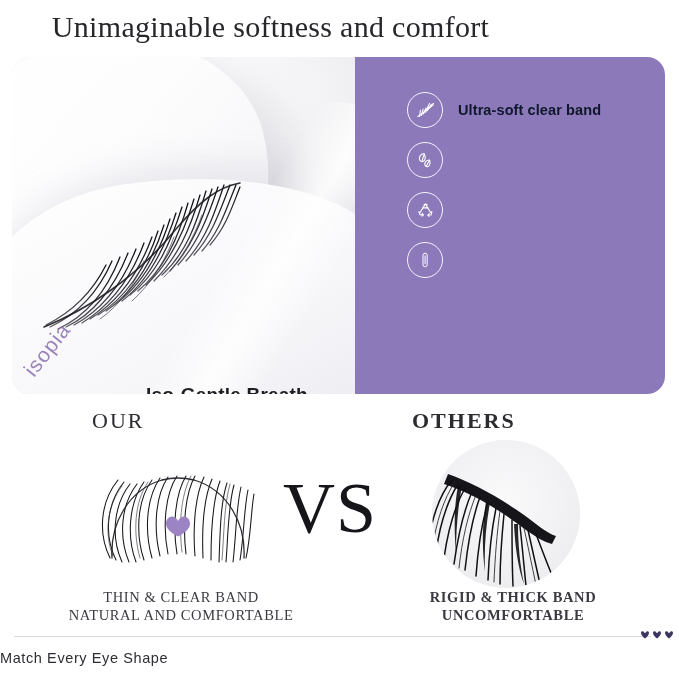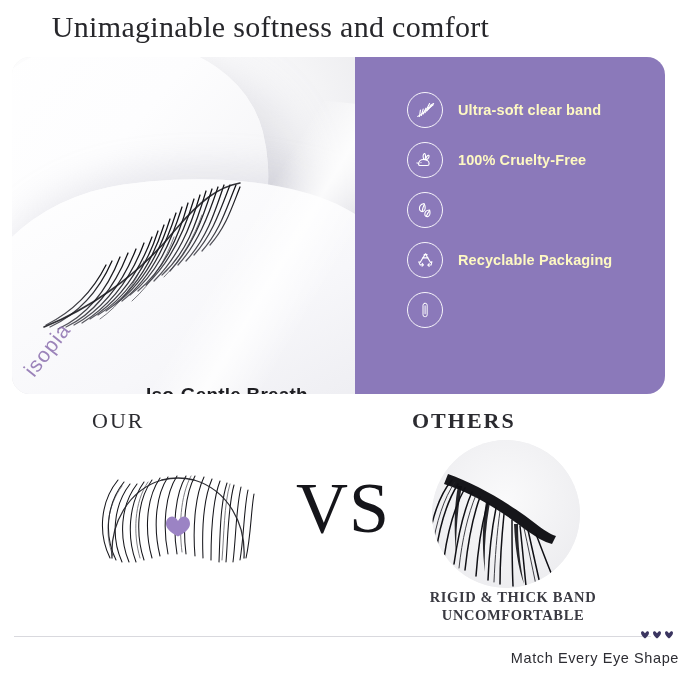--- a/index.html
+++ b/index.html
@@ -67,34 +67,34 @@
     background:#8b79ba;
   }
   .features{position:absolute;left:52px;top:32px;width:258px;}
   .feature{display:flex;align-items:center;margin-bottom:8px;height:42px;}
   .feat-icon{
     width:34px;height:34px;border-radius:50%;
     border:1.6px solid rgba(255,255,255,.92);
     display:flex;align-items:center;justify-content:center;flex:0 0 34px;
   }
   .feat-label{
-    margin-left:15px;color:#fef9c3;font-size:14.5px;font-weight:700;
+    margin-left:15px;color:#0f172a;font-size:14.5px;font-weight:700;
     line-height:17px;letter-spacing:.1px;
   }
 
   
   .cmp-title{
     position:absolute;font-family:"Liberation Serif", serif;
     font-size:22px;color:#2b2b30;letter-spacing:2px;text-align:left;
   }
   .cmp-our{left:92px;top:408px;width:170px;}
   .cmp-other{left:412px;top:408px;width:190px;font-weight:bold;}
 
   .vs{
-    position:absolute;left:270px;top:468px;width:120px;text-align:right;
+    position:absolute;left:270px;top:468px;width:120px;text-align:center;
     font-family:"Liberation Serif", serif;font-size:72px;color:#15151a;
     line-height:80px;letter-spacing:1px;
   }
 
   .our-art{position:absolute;left:88px;top:438px;width:180px;height:130px;}
   .other-circle{
     position:absolute;left:432px;top:440px;width:148px;height:148px;
     border-radius:50%;overflow:hidden;background:#f0f0f2;
   }
 
@@ -105,21 +105,21 @@
   }
   .cap-our{left:40px;top:588px;width:282px;}
   .cap-other{left:372px;top:588px;width:282px;font-weight:bold;}
 
   
   .divider{
     position:absolute;left:14px;top:636px;width:637px;height:1px;background:#d9d9de;
   }
   .hearts{position:absolute;left:640px;top:630px;width:36px;height:12px;}
   .footer-text{
-    position:absolute;left:0;top:650px;width:679px;text-align:right;
+    position:absolute;left:0;top:650px;width:679px;text-align:left;
     font-size:14.5px;color:#2d2d33;letter-spacing:.6px;
   }
 </style>
 </head>
 <body>
 
 <div class="page">
 
   <div class="headline">Unimaginable softness and comfort</div>
 
@@ -189,32 +189,20 @@
               <path d="M12 15 L16 9"></path>
                 <path d="M14 13 L18 8"></path>
                 <path d="M15.5 11 L20 7"></path>
               <path d="M16.8 9 L21 6.2"></path>
                 <path d="M17.6 7 L21.4 5"></path>
             </svg>
           </span>
           <span class="feat-label">Ultra-soft clear band</span>
         </div>
 
-        <div class="feature">
-          <span class="feat-icon">
-            <svg width="22" height="22" viewBox="0 0 24 24" fill="none" stroke="#fff" stroke-width="1.2" stroke-linecap="round" stroke-linejoin="round">
-              <path d="M5 17 C5 13.5 7.5 11.5 10.5 11.5 C14 11.5 16.5 13.5 16.5 16 C16.5 17.2 15.8 18 14.5 18 L7 18 C5.8 18 5 17.8 5 17 Z"></path>
-              <path d="M10.8 11.6 C10 9.5 9.6 6.5 10.8 5.2 C11.8 4.2 12.6 6 12.6 8 C12.6 9.6 12.2 10.9 11.8 11.6"></path>
-              <path d="M12.6 11.8 C13 9.8 14.2 7.2 15.6 6.8 C16.8 6.5 16.6 8.4 15.6 10 C14.9 11 13.9 11.7 13.4 12"></path>
-              <circle cx="7.6" cy="14.8" r=".7" fill="#fff" stroke="none"></circle>
-              <path d="M5 15.6 L3.2 15.2"></path>
-            </svg>
-          </span>
-          <span class="feat-label">100% Cruelty-Free</span>
-        </div>
 
         <div class="feature">
           <span class="feat-icon">
             <svg width="22" height="22" viewBox="0 0 24 24" fill="none" stroke="#fff" stroke-width="1.2" stroke-linecap="round" stroke-linejoin="round">
               <path d="M11 5 C7.5 5.8 5.6 8.2 6 11 C6.3 13.2 8.4 14.4 10.4 13.4 C12.6 12.3 12.8 8.6 11 5 Z"></path>
               <path d="M9 13 C9.4 10.5 10.2 8 11 6.2"></path>
               <path d="M17 12 C13.8 12.2 11.8 14.2 11.8 16.6 C11.8 18.6 13.6 19.8 15.4 19 C17.4 18.1 17.9 15.2 17 12 Z"></path>
               <path d="M13.6 18.4 C14.4 16.4 15.6 14.4 16.8 13"></path>
             </svg>
           </span>
@@ -226,21 +214,20 @@
               <path d="M12 4.5 L14.6 9 L11.6 9 L9 9 Z"></path>
               <path d="M9 9 L6.2 13.8"></path>
               <path d="M6.2 13.8 L4.2 13.6 L5.8 17 L9.4 17"></path>
               <path d="M9.4 17 L8.2 15.2 M9.4 17 L8.1 18.6"></path>
               <path d="M14.6 9 L17.6 14"></path>
               <path d="M17.6 14 L19.4 13.4 L18.4 17.2 L14.8 17.2"></path>
               <path d="M14.8 17.2 L16.2 15.6 M14.8 17.2 L16.2 18.8"></path>
               <path d="M12 4.5 L10.2 5.6 M12 4.5 L13.9 5.5"></path>
             </svg>
           </span>
-          <span class="feat-label">Recyclable Packaging</span>
         </div>
 
         <div class="feature">
           <span class="feat-icon">
             <svg width="20" height="20" viewBox="0 0 24 24" fill="none" stroke="#fff" stroke-width="1.2" stroke-linecap="round" stroke-linejoin="round">
               <rect x="9.6" y="4" width="5" height="16" rx="2.2"></rect>
               <path d="M12.1 7 L12.1 16.6"></path>
             </svg>
           </span>
         </div>
@@ -326,20 +313,22 @@
         </g>
         <g fill="#0f0f13" opacity=".9">
           <path d="M30 46 C26 66 24 90 24 112 C22 92 22 66 26 46 Z"></path>
           <path d="M58 63 C54 84 52 108 53 132 C50 110 50 84 54 62 Z"></path>
           <path d="M86 84 C86 104 88 126 92 144 C86 128 83 106 82 84 Z"></path>
         </g>
       </g>
     </svg>
   </div>
 
+  <div class="cap cap-our" style="white-space:pre-line;">THIN &amp; CLEAR BAND
+NATURAL AND COMFORTABLE</div>
   <div class="cap cap-other" style="white-space:pre-line;">RIGID &amp; THICK BAND
 UNCOMFORTABLE</div>
 
   <div class="divider"></div>
   <svg class="hearts" viewBox="0 0 36 12">
     <g fill="#3b3560">
       <path d="M1 3 C1 1.4 2.6 .8 3.6 1.8 L5 3.2 L6.4 1.8 C7.4 .8 9 1.4 9 3 C9 5 6.6 7.4 5 8.6 C3.4 7.4 1 5 1 3 Z"></path>
       <path d="M13 3 C13 1.4 14.6 .8 15.6 1.8 L17 3.2 L18.4 1.8 C19.4 .8 21 1.4 21 3 C21 5 18.6 7.4 17 8.6 C15.4 7.4 13 5 13 3 Z"></path>
       <path d="M25 3 C25 1.4 26.6 .8 27.6 1.8 L29 3.2 L30.4 1.8 C31.4 .8 33 1.4 33 3 C33 5 30.6 7.4 29 8.6 C27.4 7.4 25 5 25 3 Z"></path>
     </g>

